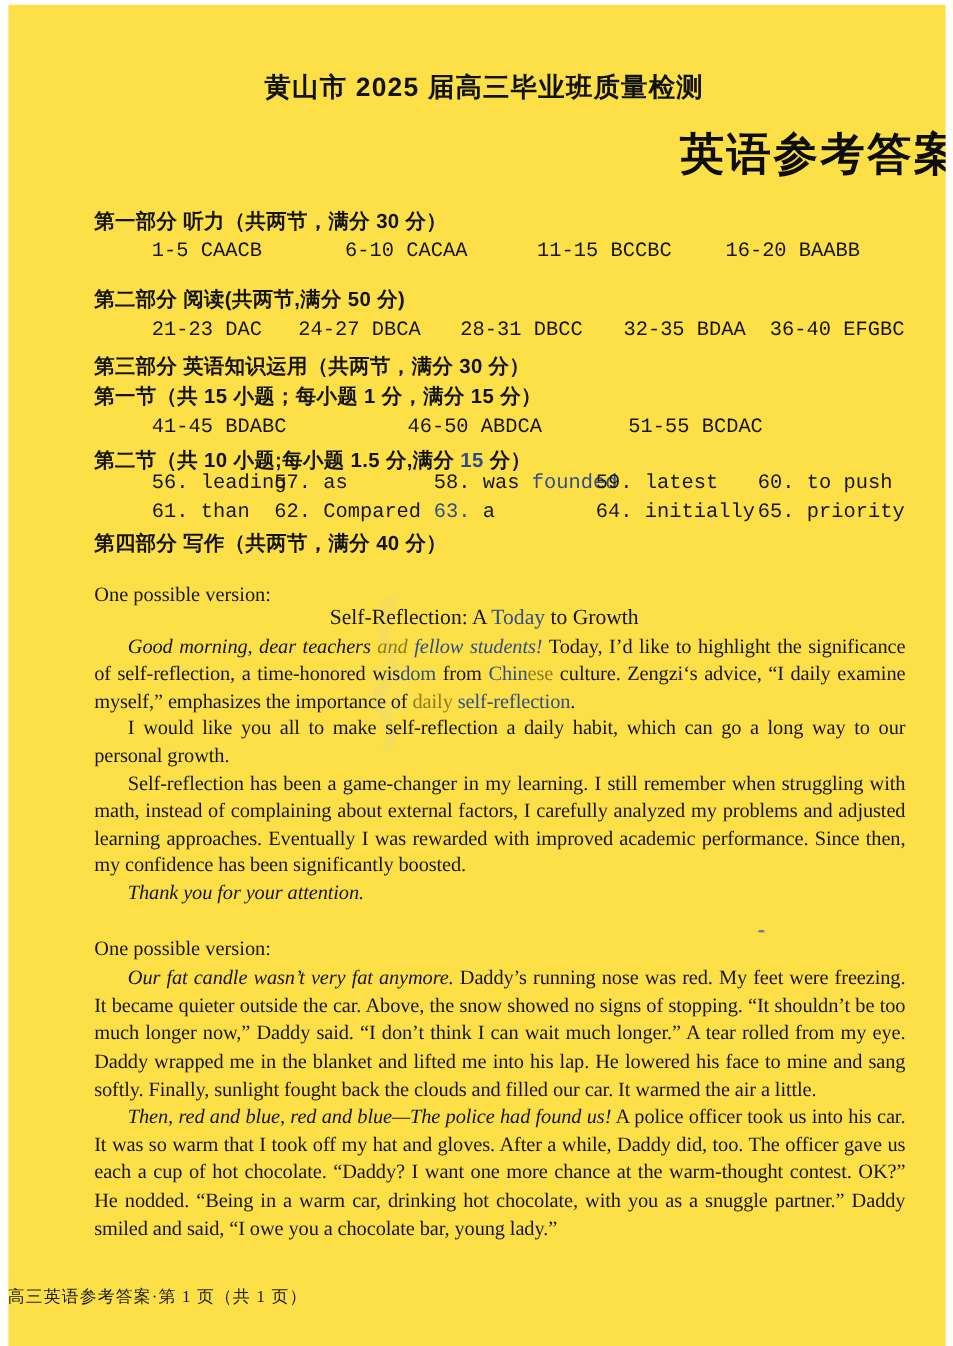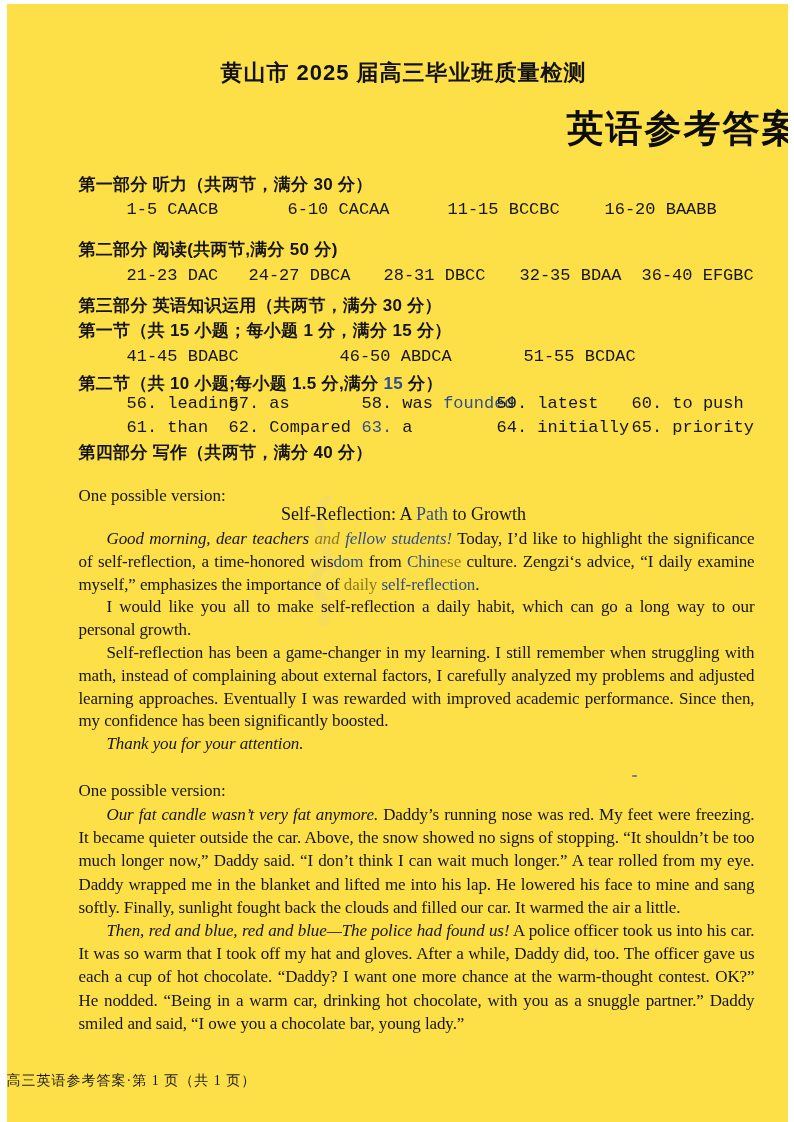--- a/index.html
+++ b/index.html
@@ -98,21 +98,21 @@
       <span class="ans" style="left:108px">61. than</span>
       <span class="ans" style="left:210px">62. Compared</span>
       <span class="ans" style="left:343px"><span class="blue">63.</span><span> a</span></span>
       <span class="ans" style="left:478px">64. initially</span>
       <span class="ans" style="left:613px">65. priority</span>
     </div>
 
   <div class="cjk-head" style="top:437px">第四部分 写作（共两节，满分 40 分）</div>
   <div class="serif-line" style="top:482px">One possible version:</div>
 
-  <div class="essay-title" style="top:500px"><span>Self-Reflection: A </span><span class="blue">Path</span><span> to Growth</span></div>
+  <div class="essay-title" style="top:500px"><span>Self-Reflection: A </span><span class="blue">Today</span><span> to Growth</span></div>
 
   <div class="essay-body" style="top:524px">
     <p><i><span>Good morning, dear teachers </span><span class="olive">and </span><span class="blue">fellow students!</span></i><span> Today, I’d like to highlight the significance of self-reflection, a time-honored wis</span><span class="blue">dom</span><span> from </span><span class="blue">Chin</span><span class="olive">ese</span><span> culture. Zengzi‘s advice, “I daily examine myself,” emphasizes the importance of </span><span class="olive">daily </span><span class="blue">self-reflection</span><span>.</span></p>
     <p>I would like you all to make self-reflection a daily habit, which can go a long way to our personal growth.</p>
     <p>Self-reflection has been a game-changer in my learning. I still remember when struggling with math, instead of complaining about external factors, I carefully analyzed my problems and adjusted learning approaches. Eventually I was rewarded with improved academic performance. Since then, my confidence has been significantly boosted.</p>
     <p><i>Thank you for your attention.</i></p>
   </div>
 
   <div class="serif-line" style="top:777px">One possible version:</div>
 

